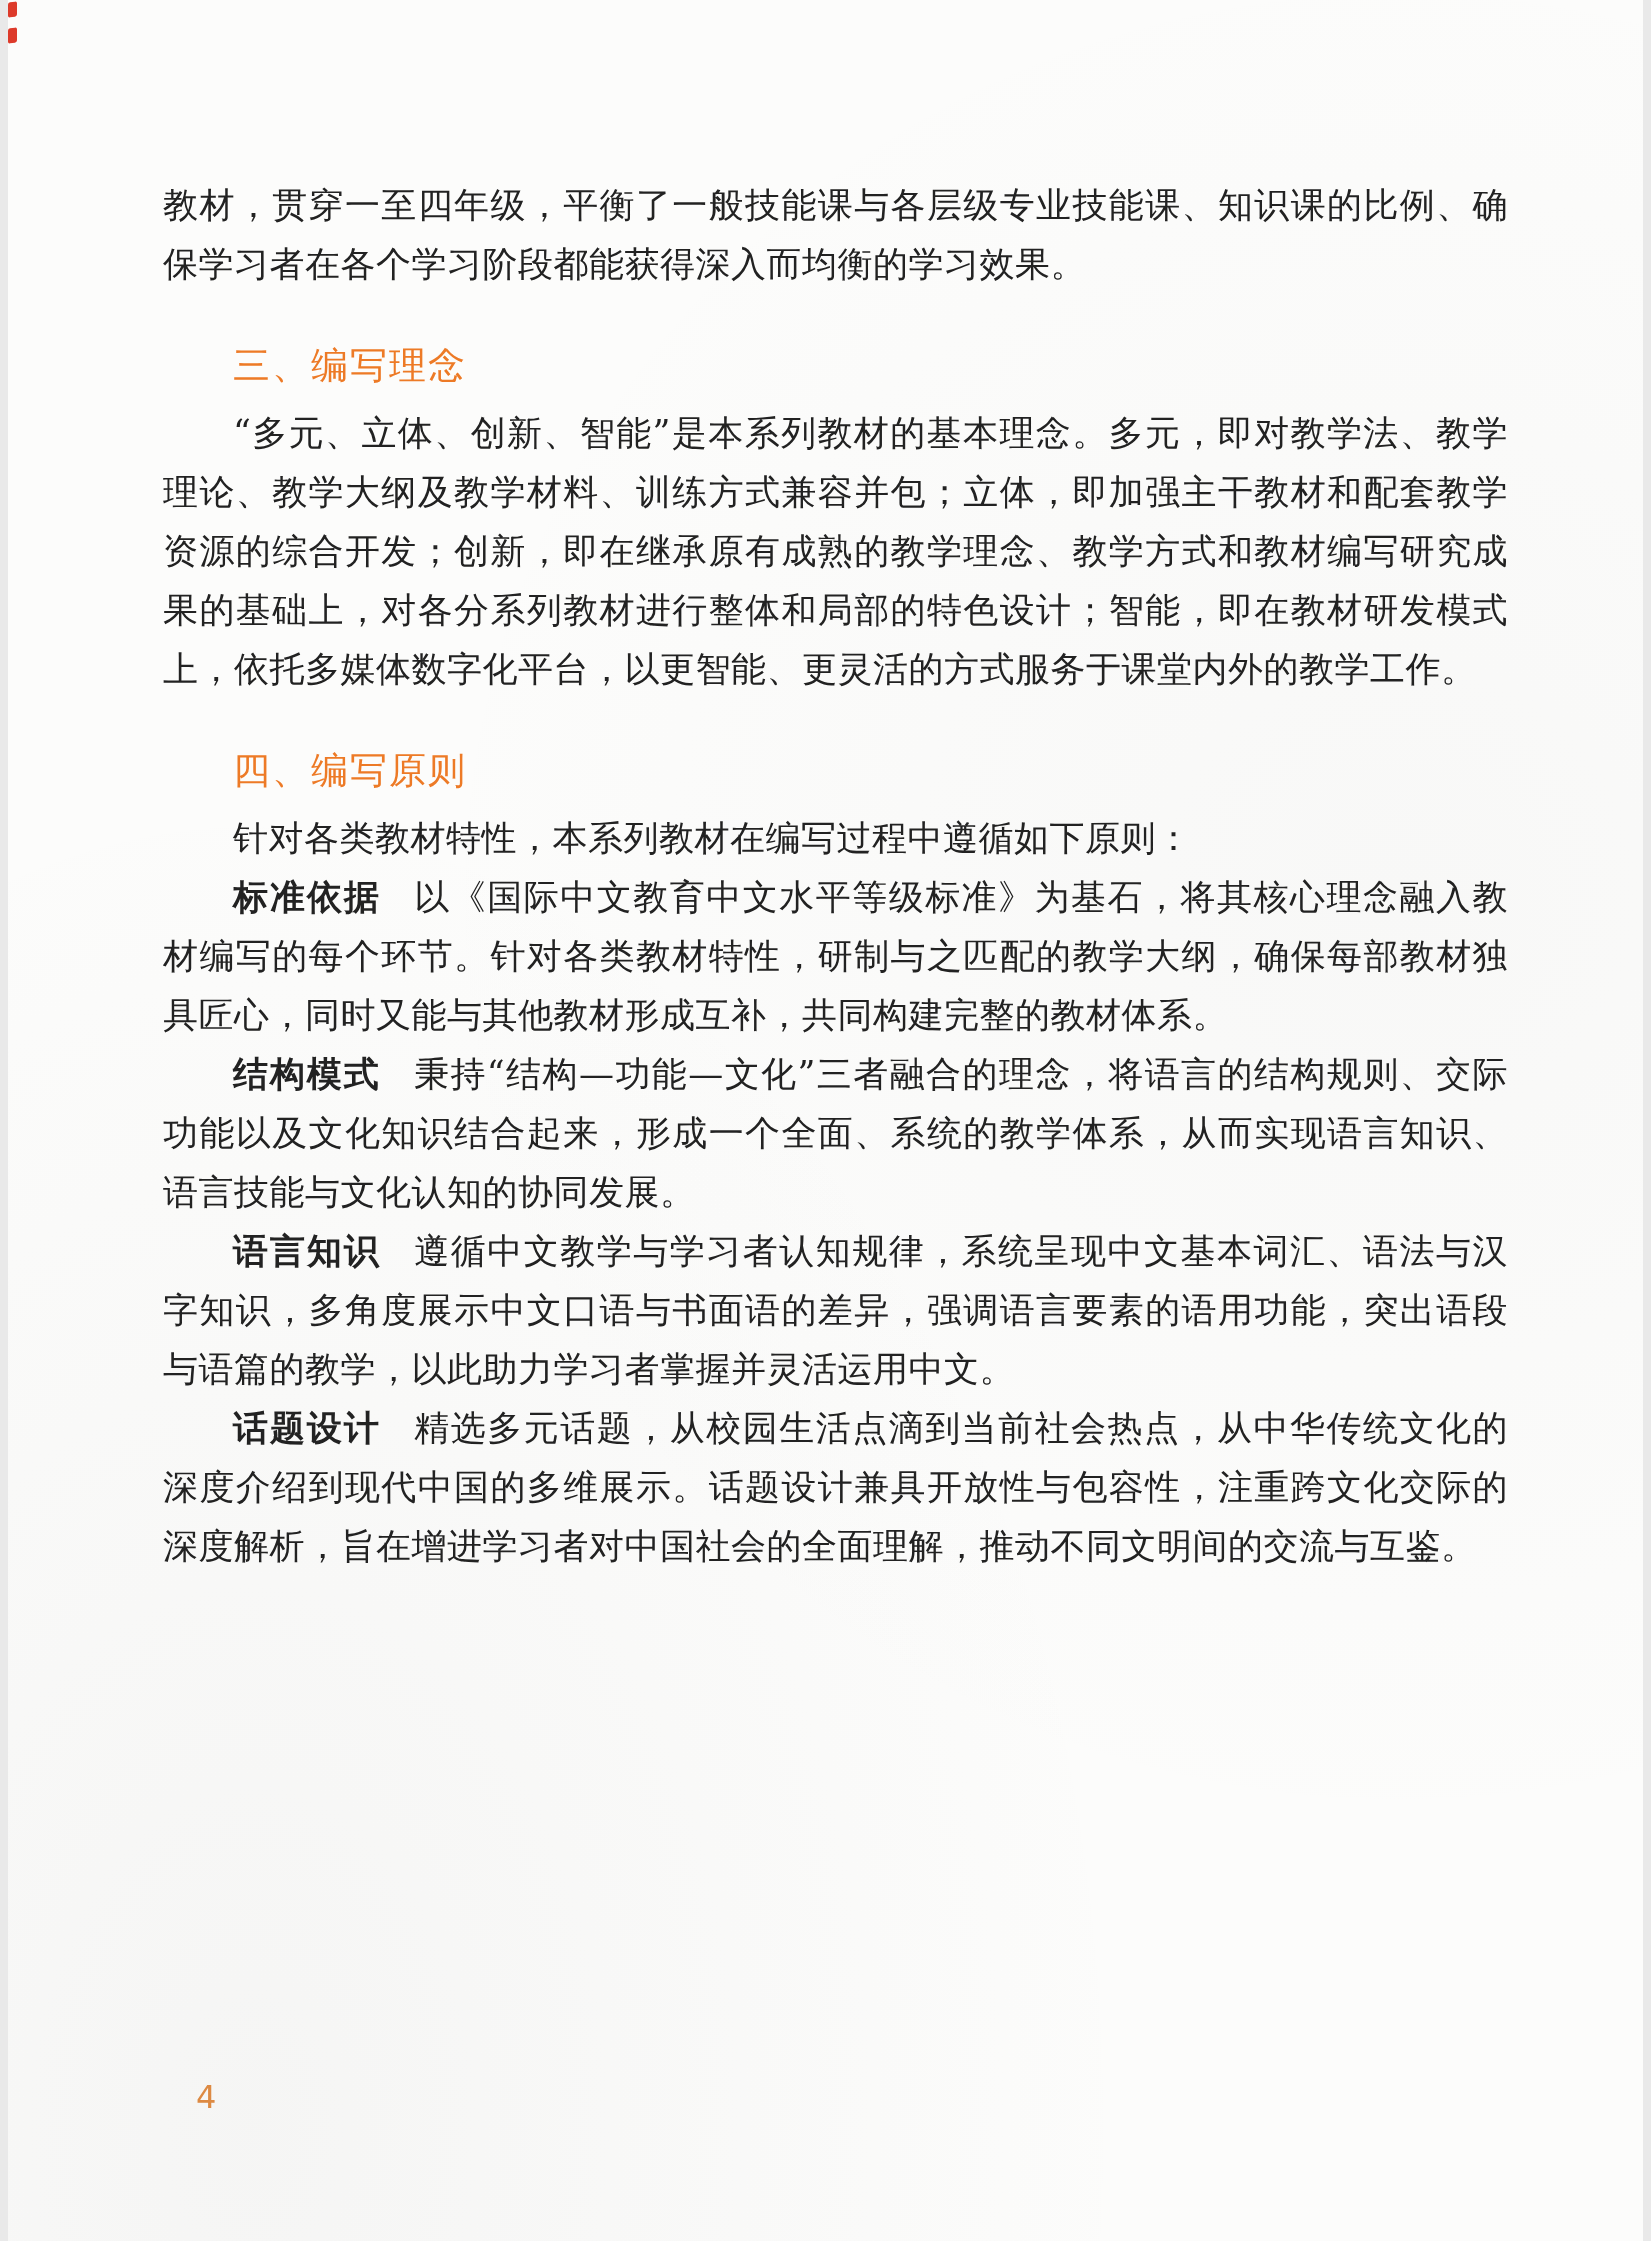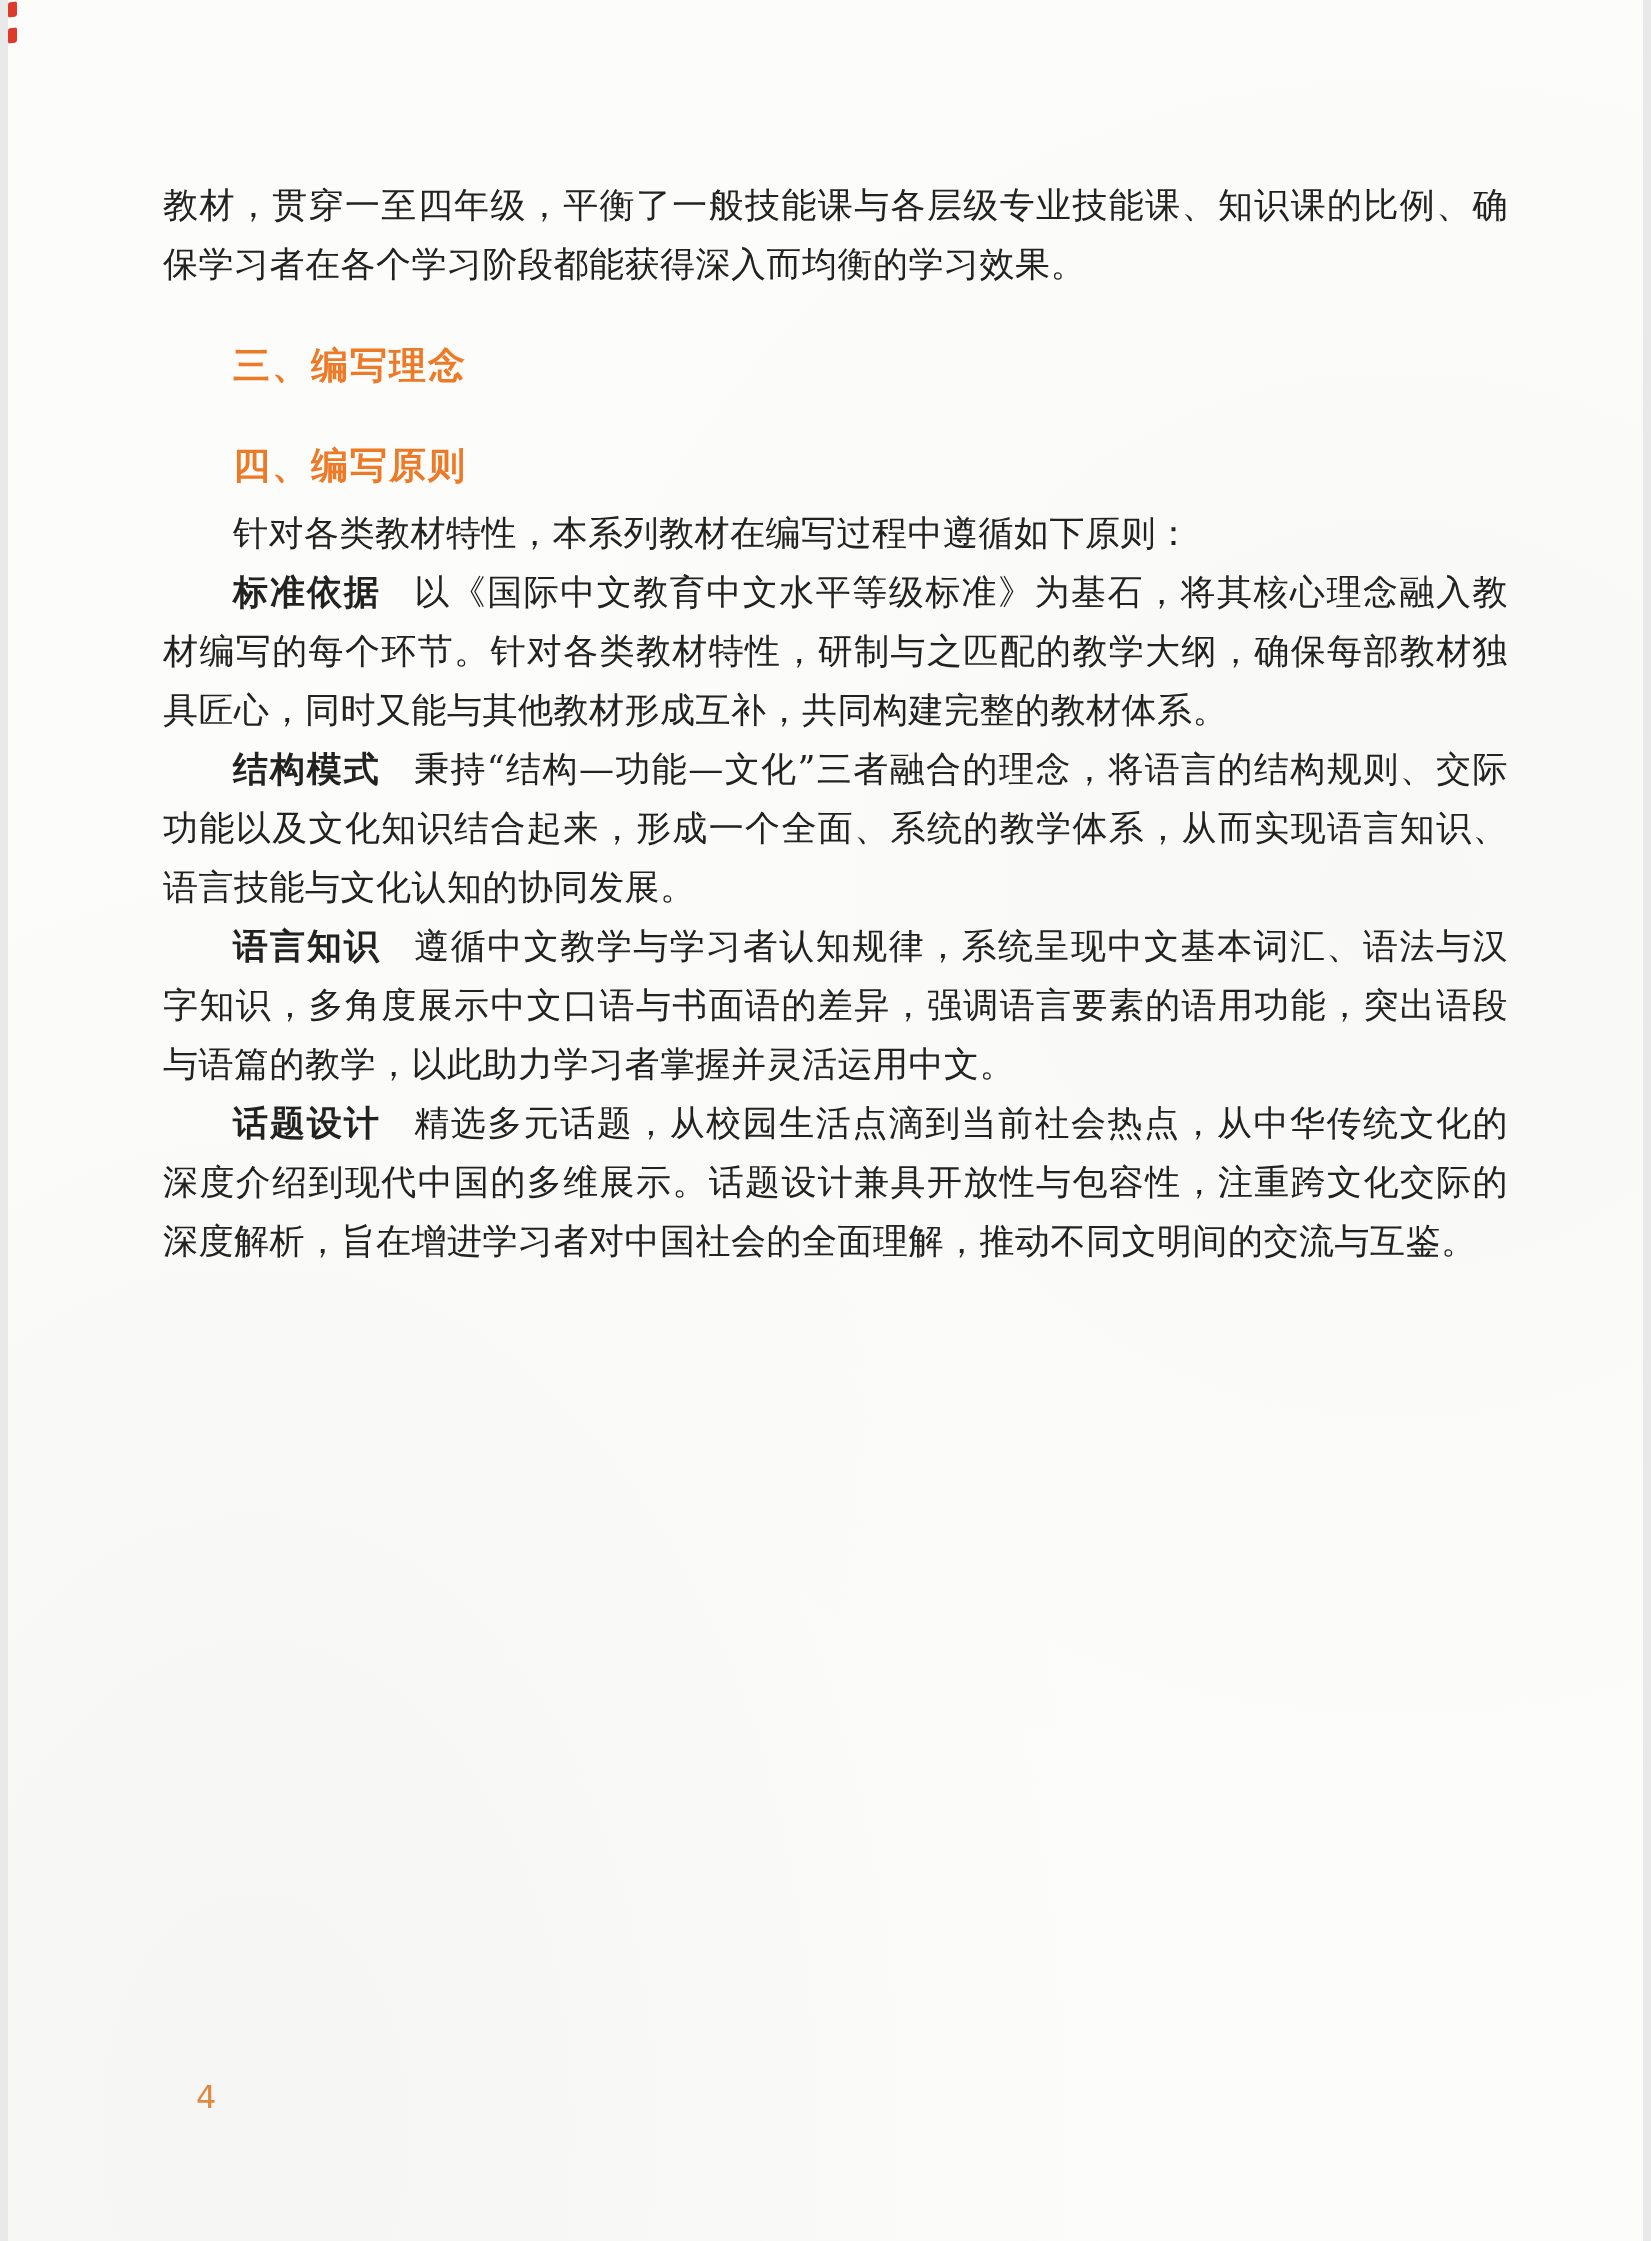--- a/index.html
+++ b/index.html
@@ -49,21 +49,21 @@
     text-align-last: left;
     letter-spacing: 0.5px;
   }
   p.indent { text-indent: 2em; }
   h2.section-heading {
     margin: 44px 0 10px 0;
     padding-left: 70px;
     font-family: "DejaVu Sans", "Liberation Sans", sans-serif;
     font-size: 37px;
     line-height: 56px;
-    font-weight: bold;
+    font-weight: normal;
     color: #ed7a26;
     letter-spacing: 2px;
   }
   .term {
     font-family: Liberation Serif, serif;
     font-weight: bold;
     letter-spacing: 1px;
     margin-right: 0.95em;
   }
   .page-number {
@@ -85,20 +85,21 @@
     <div class="dash"></div>
   </div>
 
   <div class="content">
 
     <p class="body-par">教材，贯穿一至四年级，平衡了一般技能课与各层级专业技能课、知识课的比例、确保学习者在各个学习阶段都能获得深入而均衡的学习效果。</p>
 
     <h2 class="section-heading">三、编写理念</h2>
 
 
+    <p class="body-par indent">“多元、立体、创新、智能”是本系列教材的基本理念。多元，即对教学法、教学理论、教学大纲及教学材料、训练方式兼容并包；立体，即加强主干教材和配套教学资源的综合开发；创新，即在继承原有成熟的教学理念、教学方式和教材编写研究成果的基础上，对各分系列教材进行整体和局部的特色设计；智能，即在教材研发模式上，依托多媒体数字化平台，以更智能、更灵活的方式服务于课堂内外的教学工作。</p>
 
     <h2 class="section-heading">四、编写原则</h2>
 
     <p class="body-par indent">针对各类教材特性，本系列教材在编写过程中遵循如下原则：</p>
 
     <p class="body-par indent">
       <span class="term">标准依据</span><span>以《国际中文教育中文水平等级标准》为基石，将其核心理念融入教材编写的每个环节。针对各类教材特性，研制与之匹配的教学大纲，确保每部教材独具匠心，同时又能与其他教材形成互补，共同构建完整的教材体系。</span>
     </p>
 
     <p class="body-par indent">

